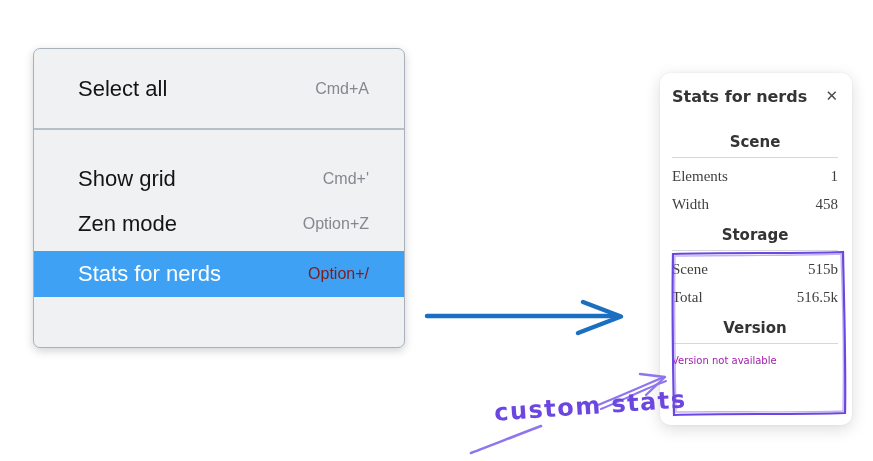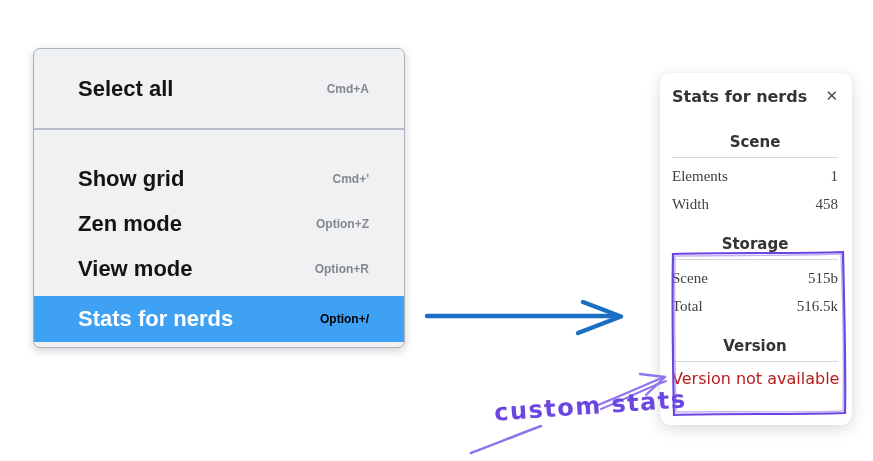--- a/index.html
+++ b/index.html
@@ -10,29 +10,29 @@
   
   .menu{
     position:absolute;left:33px;top:48px;width:372px;height:300px;
     background:#f0f1f3;border:1.5px solid #a9b2bc;border-radius:7px;
     box-shadow:0 3px 10px rgba(0,0,0,0.18);box-sizing:border-box;overflow:hidden;
   }
   .menu-sec1{height:79px;border-bottom:2px solid #b7bfc8;display:flex;align-items:center;}
   .menu-sec2{padding-top:26px;}
   .menu-item{
     display:flex;align-items:center;justify-content:space-between;
-    padding:0 35px 0 44px;height:45px;cursor:default;font-weight:bold;
+    padding:0 35px 0 44px;height:45px;cursor:default;
   }
   .menu-item .mi-label{font-size:22px;color:#141414;}
-  .menu-item .mi-shortcut{font-size:12px;color:#84888d;}
+  .menu-item .mi-shortcut{font-size:16px;color:#84888d;}
   .menu-item.selected{
     background:#3ea1f4;height:46px;margin-top:5px;
   }
   .menu-item.selected .mi-label{color:#ffffff;}
-  .menu-item.selected .mi-shortcut{color:#000000;margin-left:38px;}
+  .menu-item.selected .mi-shortcut{color:#7f1d1d;margin-left:38px;}
   
   .blue-arrow{position:absolute;left:420px;top:295px;}
   .purple-rect{position:absolute;left:665px;top:246px;pointer-events:none;}
   .purple-arrow{position:absolute;left:455px;top:360px;}
   .custom-stats-label{
     position:absolute;left:494px;top:392px;
     font-size:24px;font-weight:600;letter-spacing:1.5px;
     color:#6b46e0;transform:rotate(-4deg);
     font-family:"DejaVu Sans",sans-serif;white-space:nowrap;
   }
@@ -42,24 +42,24 @@
     background:#ffffff;border-radius:10px;box-sizing:border-box;
     box-shadow:0 4px 16px rgba(0,0,0,0.14),0 0 2px rgba(0,0,0,0.08);
     padding:12px 14px 0 12px;
     font-family:"DejaVu Sans",sans-serif;color:#3b3b3b;
   }
   .panel-header{display:flex;align-items:center;justify-content:space-between;height:22px;}
   .panel-title{font-size:16px;font-weight:700;color:#343434;}
   .panel-close{font-size:15px;color:#4a4a4a;cursor:pointer;line-height:1;}
   .sec-heading{text-align:center;font-size:15px;font-weight:700;color:#343434;}
   .sec-heading.scene{margin-top:26px;}
-  .sec-heading.mid{margin-top:17px;}
+  .sec-heading.mid{margin-top:8px;}
   .sec-hr{border:none;border-top:1.5px solid #d4d8dd;margin:6px 0 4px 0;}
   .stat-row{display:flex;justify-content:space-between;font-size:15px;line-height:28px;color:#3f3f3f;font-family:Liberation Serif, serif;}
-  .stat-note{font-size:16px;line-height:26px;color:#b91c1c;white-space:nowrap;}
+  .stat-note{font-size:10px;line-height:26px;color:#a21caf;white-space:nowrap;}
 </style>
 </head>
 <body>
 
 <div class="stage">
 
   <div class="menu">
     <div class="menu-sec1">
       <div class="menu-item" style="width:100%;box-sizing:border-box;">
         <span class="mi-label">Select all</span>
@@ -67,24 +67,20 @@
       </div>
     </div>
     <div class="menu-sec2">
       <div class="menu-item">
         <span class="mi-label">Show grid</span>
         <span class="mi-shortcut">Cmd+'</span>
       </div>
       <div class="menu-item">
         <span class="mi-label">Zen mode</span>
         <span class="mi-shortcut">Option+Z</span>
-      </div>
-      <div class="menu-item">
-        <span class="mi-label">View mode</span>
-        <span class="mi-shortcut">Option+R</span>
       </div>
       <div class="menu-item selected">
         <span class="mi-label">Stats for nerds</span>
         <span class="mi-shortcut">Option+/</span>
       </div>
     </div>
   </div>
 
   <svg class="blue-arrow" width="215" height="45" viewBox="0 0 215 45" fill="none">
     <path d="M7 21 L197 21" stroke-width="4.5" stroke-linecap="round" stroke="#1b6fc2"></path>

